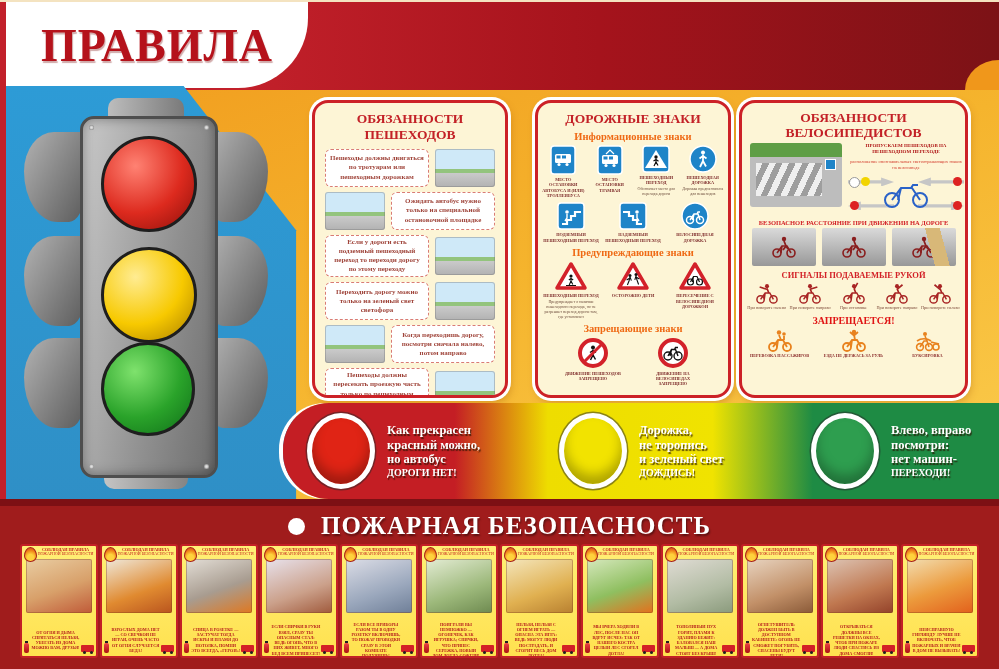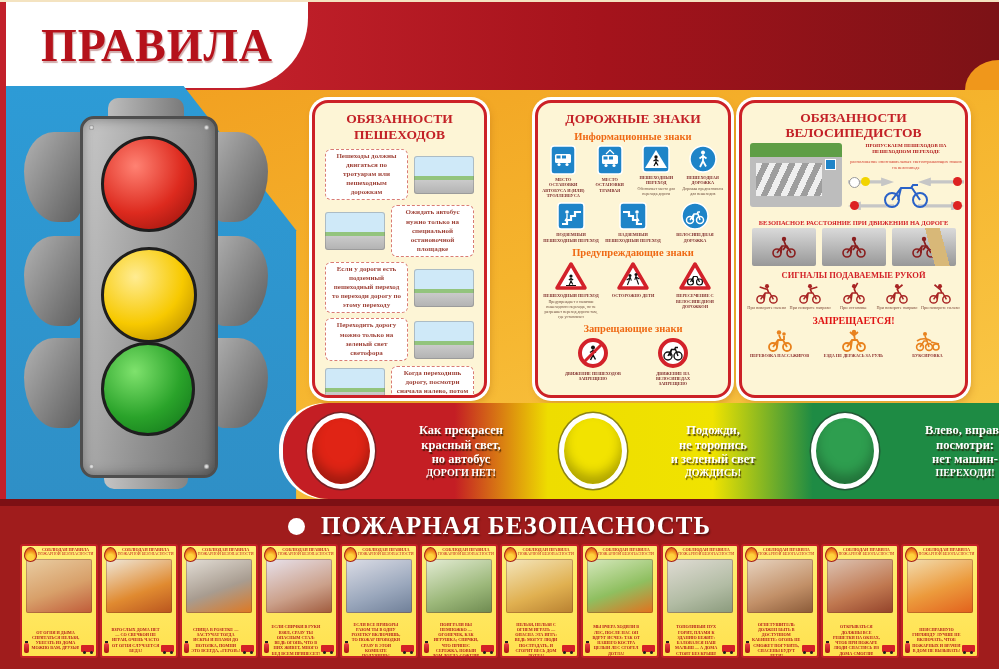--- a/index.html
+++ b/index.html
@@ -41,21 +41,21 @@
   .light{position:absolute;left:101px;width:90px;height:90px;border-radius:50%;border:3px solid #1e1e1e;}
   .light.red{top:136px;background:radial-gradient(circle at 35% 30%,#ff8273,#dd2a1e 55%,#8c0f0a);}
   .light.yellow{top:247px;background:radial-gradient(circle at 35% 30%,#ffec92,#f7c900 55%,#a87c00);}
   .light.green{top:342px;width:88px;height:88px;background:radial-gradient(circle at 35% 30%,#7fe26d,#2aa32a 55%,#0f6e18);}
 
   
   .panel{position:absolute;top:100px;height:298px;background:#fdf5d6;border:3px solid #cc2127;border-radius:16px;
          box-shadow:0 0 0 3px #fff,2px 4px 8px rgba(140,60,0,.35);box-sizing:border-box;overflow:hidden;}
   .panel-title{font-size:13.5px;font-weight:bold;color:#c32127;text-align:center;margin:8px 4px 4px;}
   
-  .p1{left:312px;width:175px;}
+  .p1{left:312px;width:196px;}
   .ped-rows{display:flex;flex-direction:column;gap:5px;padding:2px 10px;}
   .ped-row{display:flex;gap:6px;align-items:stretch;}
   .ped-row.rev{flex-direction:row-reverse;}
   .ped-text{flex:1;font-size:7px;font-weight:bold;color:#a0463c;background:#fff;border:1px dashed #d97c74;
             border-radius:6px;padding:2px 4px;display:flex;align-items:center;justify-content:center;
             text-align:center;line-height:1.3;}
   .ped-img{width:60px;height:38px;flex:none;border-radius:3px;align-self:center;
            background:linear-gradient(180deg,#cfe9f8 0%,#cfe9f8 52%,#93c47d 52%,#93c47d 62%,#cbcbcb 62%,#b2b2b2 100%);
            box-shadow:inset 0 0 0 1px rgba(120,120,120,.4);}
   
@@ -111,21 +111,21 @@
   
   .band{position:absolute;left:283px;top:403px;width:716px;height:96px;display:flex;z-index:5;
         border-radius:46px 0 0 46px;box-shadow:-4px 0 0 #fff;
         background:linear-gradient(90deg,#c41e24 0%,#c41e24 24%,#eedd00 37%,#f0e300 60%,#1e8b44 74%,#1e8b44 100%);}
   .band-cell{flex:1;display:flex;align-items:center;gap:12px;padding-left:24px;}
   .band-circle{width:58px;height:66px;border-radius:50%;border:5px solid #fff;flex:none;
         box-shadow:0 0 0 1.5px rgba(40,40,40,.5),inset 0 -9px 12px rgba(0,0,0,.28);}
   .bc-red{background:#e02415;}
   .bc-yellow{background:#f2e300;}
   .bc-green{background:#2e9e4f;}
-  .band-text{color:#fff;font-weight:bold;font-size:12.5px;line-height:1.18;text-align:center;width:148px;
+  .band-text{color:#fff;font-weight:bold;font-size:12.5px;line-height:1.18;width:148px;
         text-shadow:1px 1.5px 1px rgba(40,20,0,.75);}
   .band-text .shout{font-size:10px;display:block;}
   .band-text span{display:block;}
 
   
   .sep{position:absolute;left:0;top:499px;width:999px;height:7px;background:#7d1014;z-index:6;}
   .bottom{position:absolute;left:0;top:506px;width:999px;height:163px;background:#a01c1c;z-index:4;}
   .fs-head{position:absolute;left:0;top:4px;width:100%;height:32px;display:flex;align-items:center;justify-content:center;gap:16px;}
   .fs-bullet{width:17px;height:17px;border-radius:50%;background:#fff;}
   .fs-title{font-size:25px;font-weight:bold;color:#fff;letter-spacing:1px;text-shadow:1px 2px 2px rgba(0,0,0,.45);}
@@ -487,29 +487,29 @@
         <div class="forb-cap">БУКСИРОВКА</div>
       </div>
     </div>
   </div>
 
   <div class="band">
     <div class="band-cell">
       <div class="band-circle bc-red"></div>
       <div class="band-text">
         <span>Как прекрасен</span>
-        <span>красный свет,</span>
+        <span>красный можно,</span>
         <span>но автобус</span>
         <span class="shout">ДОРОГИ НЕТ!</span>
       </div>
     </div>
     <div class="band-cell">
       <div class="band-circle bc-yellow"></div>
       <div class="band-text">
-        <span>Подожди,</span>
+        <span>Дорожка,</span>
         <span>не торопись</span>
         <span>и зеленый свет</span>
         <span class="shout">ДОЖДИСЬ!</span>
       </div>
     </div>
     <div class="band-cell">
       <div class="band-circle bc-green"></div>
       <div class="band-text">
         <span>Влево, вправо</span>
         <span>посмотри:</span>

